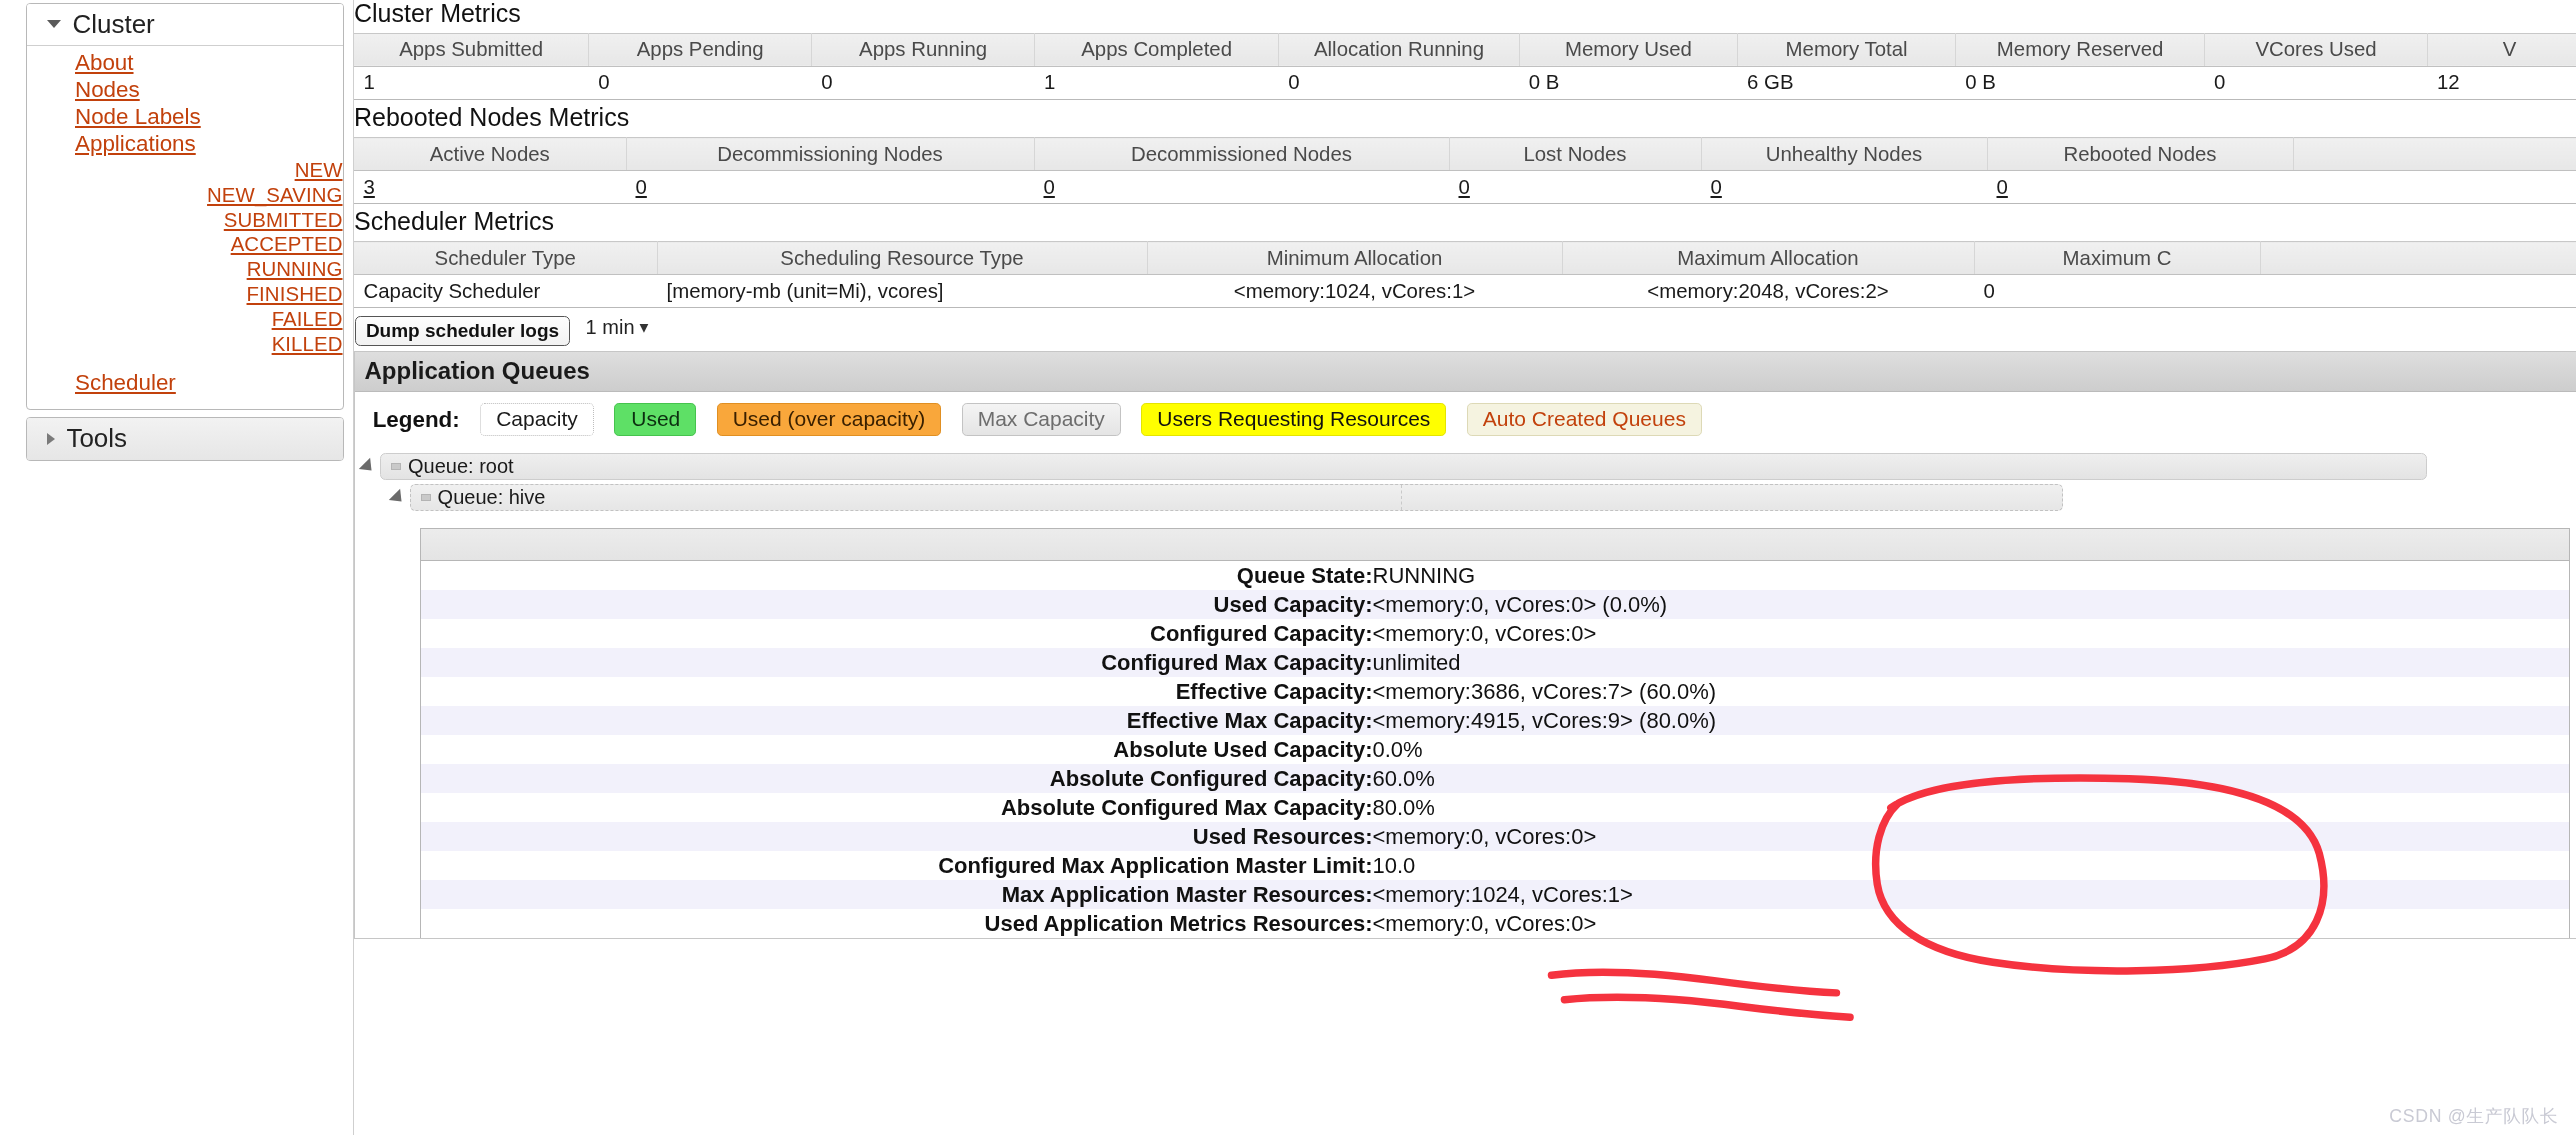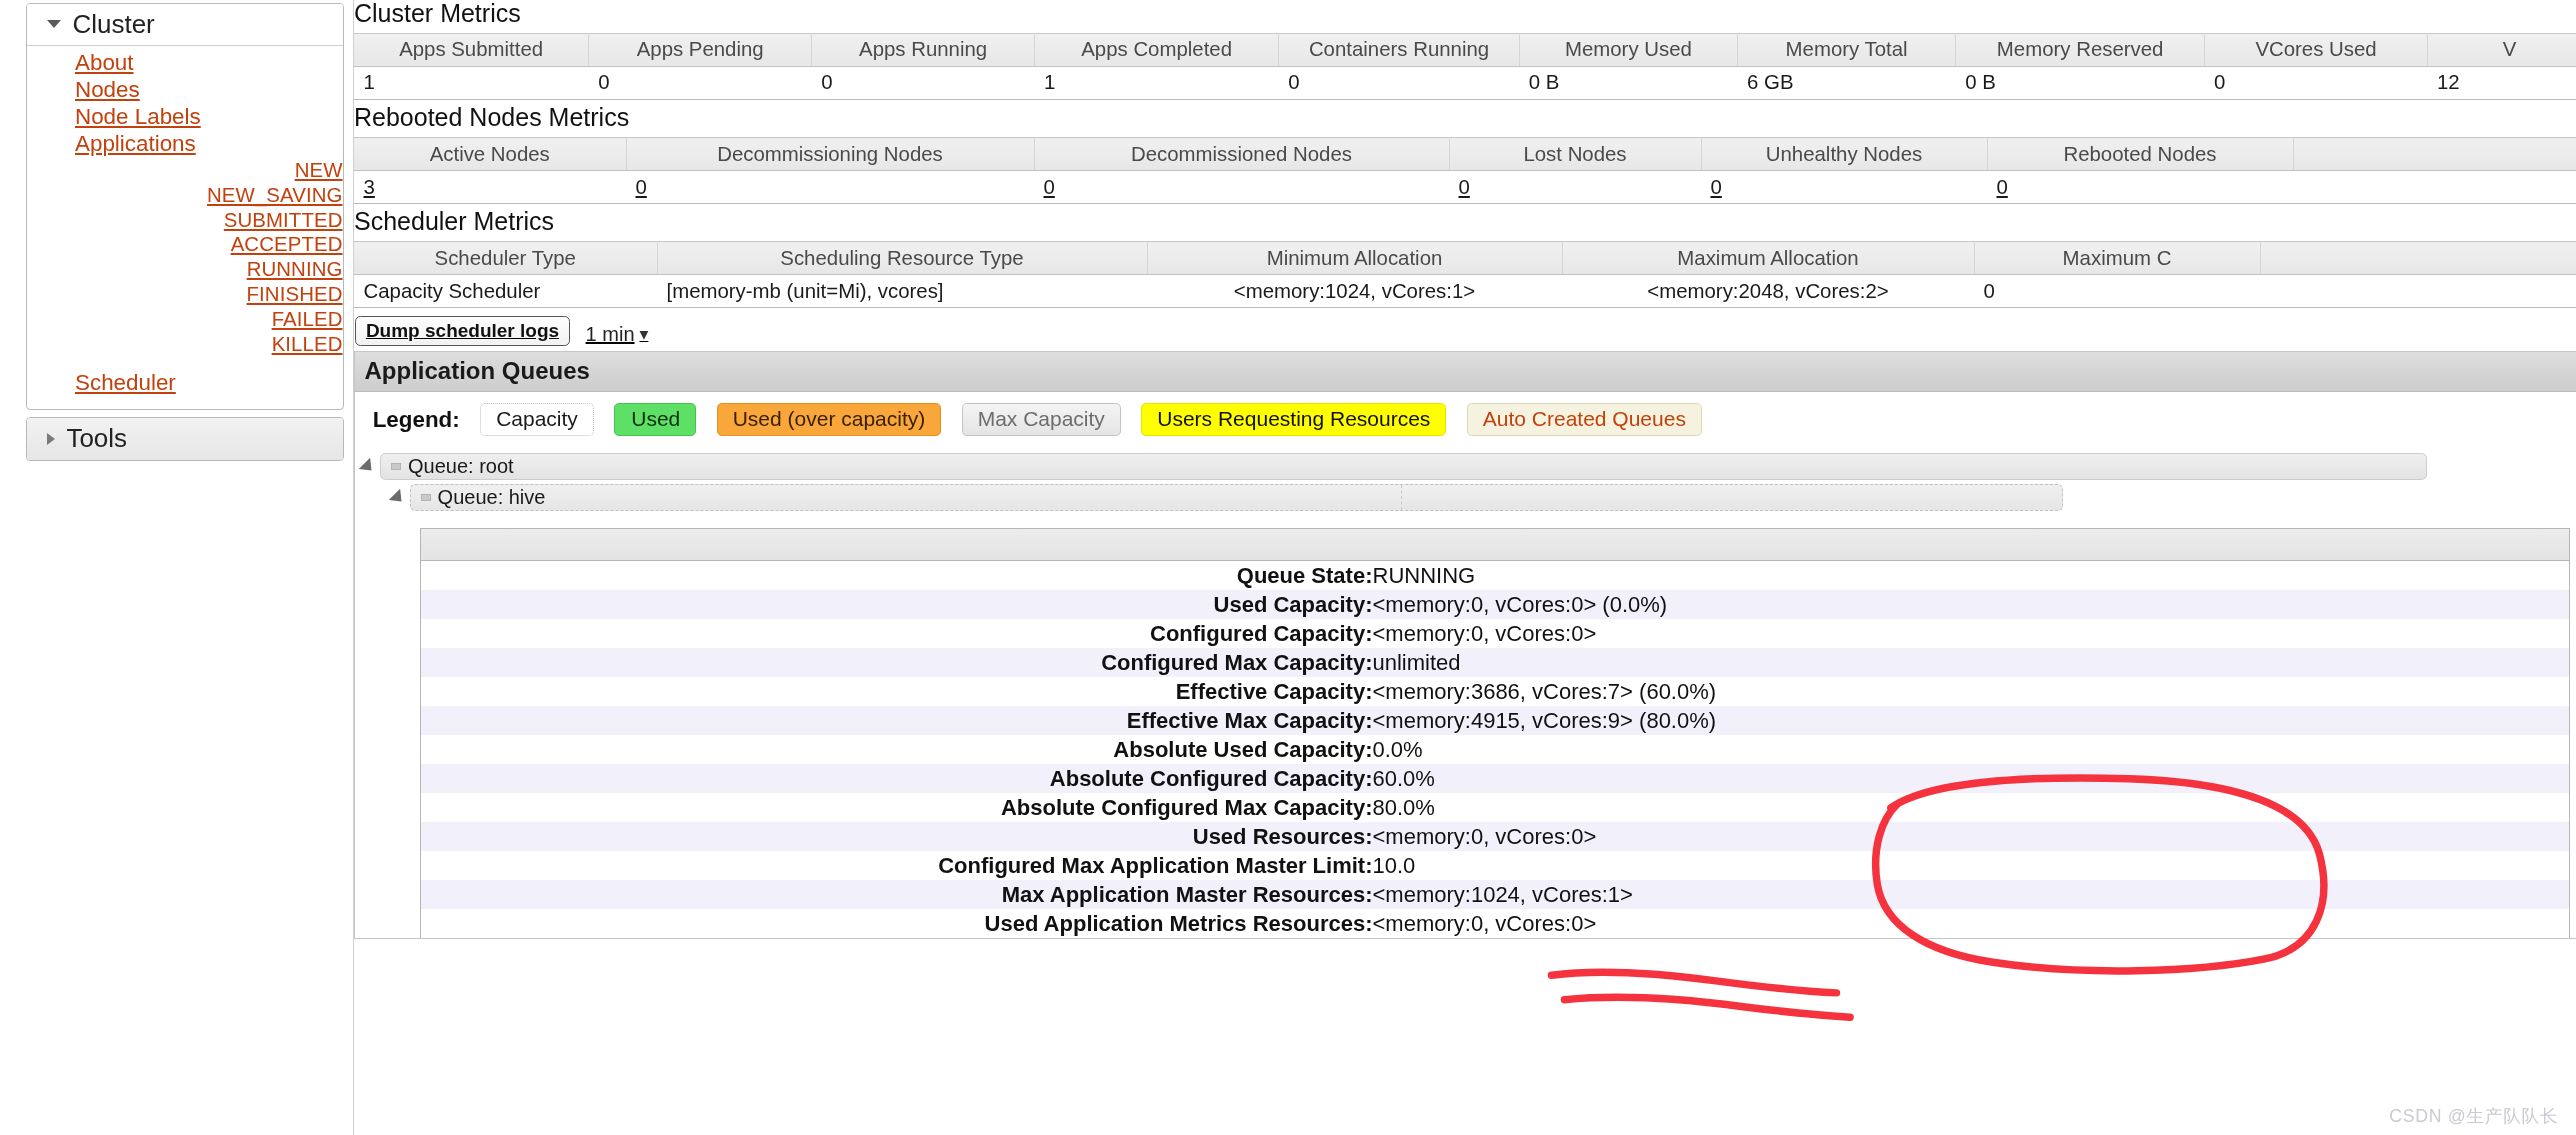--- a/index.html
+++ b/index.html
@@ -77,21 +77,21 @@
     white-space: nowrap; overflow: hidden;
   }
   table.dt td {
     height: 33px; padding: 0 9.5px; text-align: left;
     border-bottom: 1.4px solid #b9b9b9;
     background: #fff; white-space: nowrap; overflow: hidden;
   }
   td.ul span { text-decoration: underline; }
 
   
-  .dumpbar { display: flex; align-items: flex-end; margin: 8.2px 0 5.4px 1.4px; text-decoration: underline; }
+  .dumpbar { display: flex; align-items: flex-start; margin: 8.2px 0 5.4px 1.4px; }
   .btn-dump {
     font-size: 19px; font-weight: bold; color: #111;
     background: linear-gradient(#fdfdfd,#f2f2f2);
     border: 1.4px solid #555; border-radius: 5.4px;
     padding: 3.4px 9.5px 4.8px 9.5px; line-height: 1;
   }
   .dump-sel {
     display: flex; align-items: center; gap: 5px;
     margin-left: 16px; font-size: 20px; color: #222;
   }
@@ -235,21 +235,21 @@
           <col style="width:211px">
         <col style="width:189px">
           <col style="width:139px">
       </colgroup>
       <tbody>
           <tr>
         <th>Apps Submitted</th>
         <th>Apps Pending</th>
         <th>Apps Running</th>
         <th>Apps Completed</th>
-        <th>Containers Running</th>
+        <th>Allocation Running</th>
         <th>Memory Used</th>
         <th>Memory Total</th>
         <th>Memory Reserved</th>
         <th>VCores Used</th>
         <th>V</th>
       </tr>
       <tr>
         <td>1</td>
         <td>0</td>
         <td>0</td>

